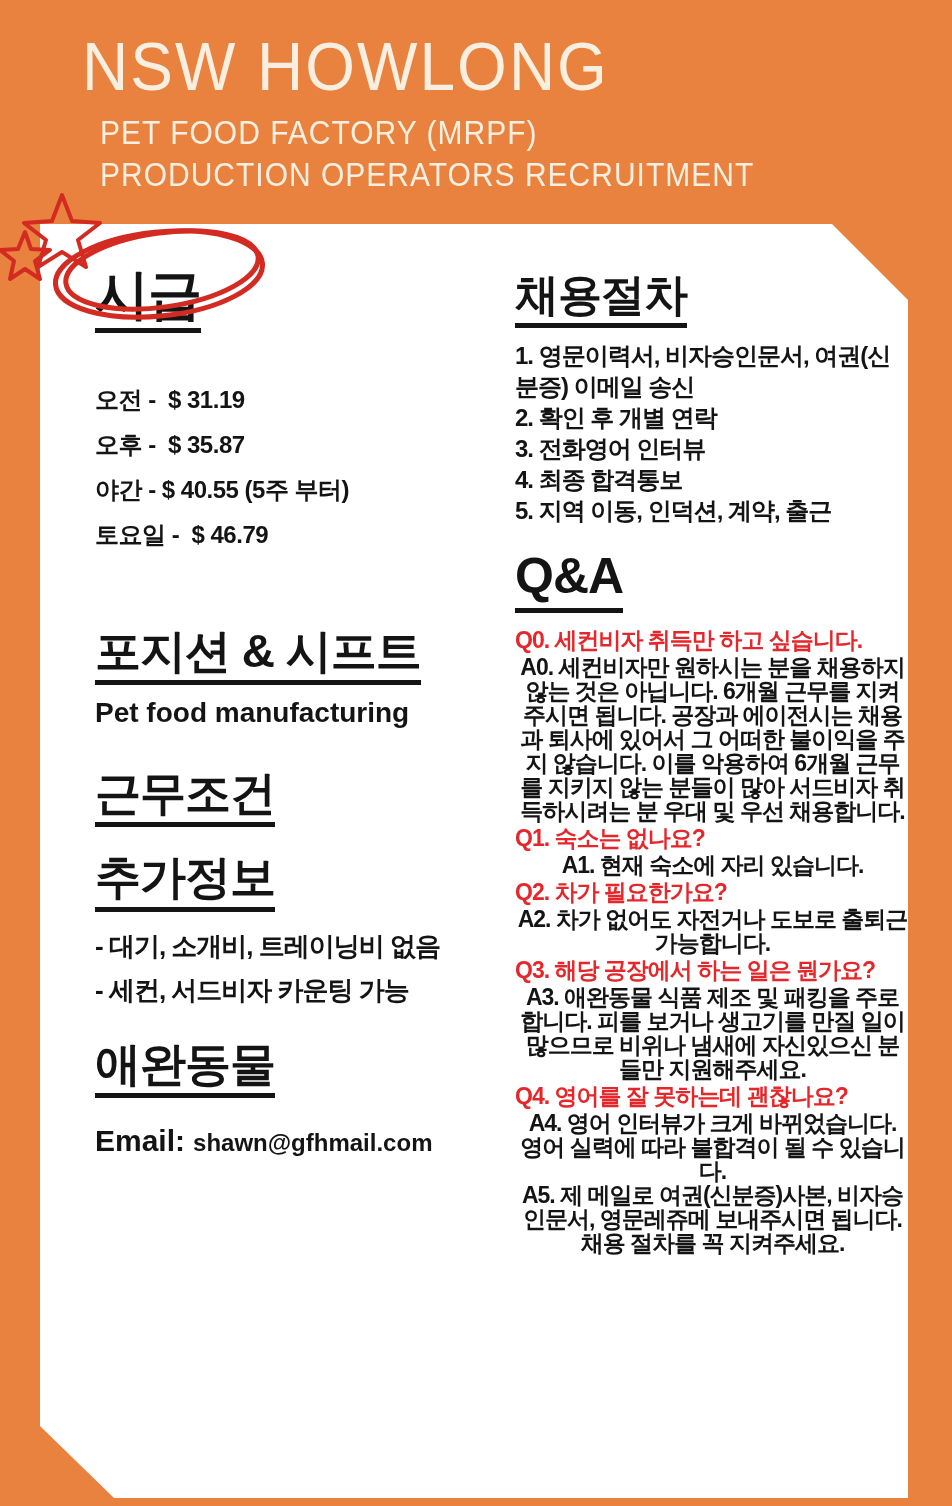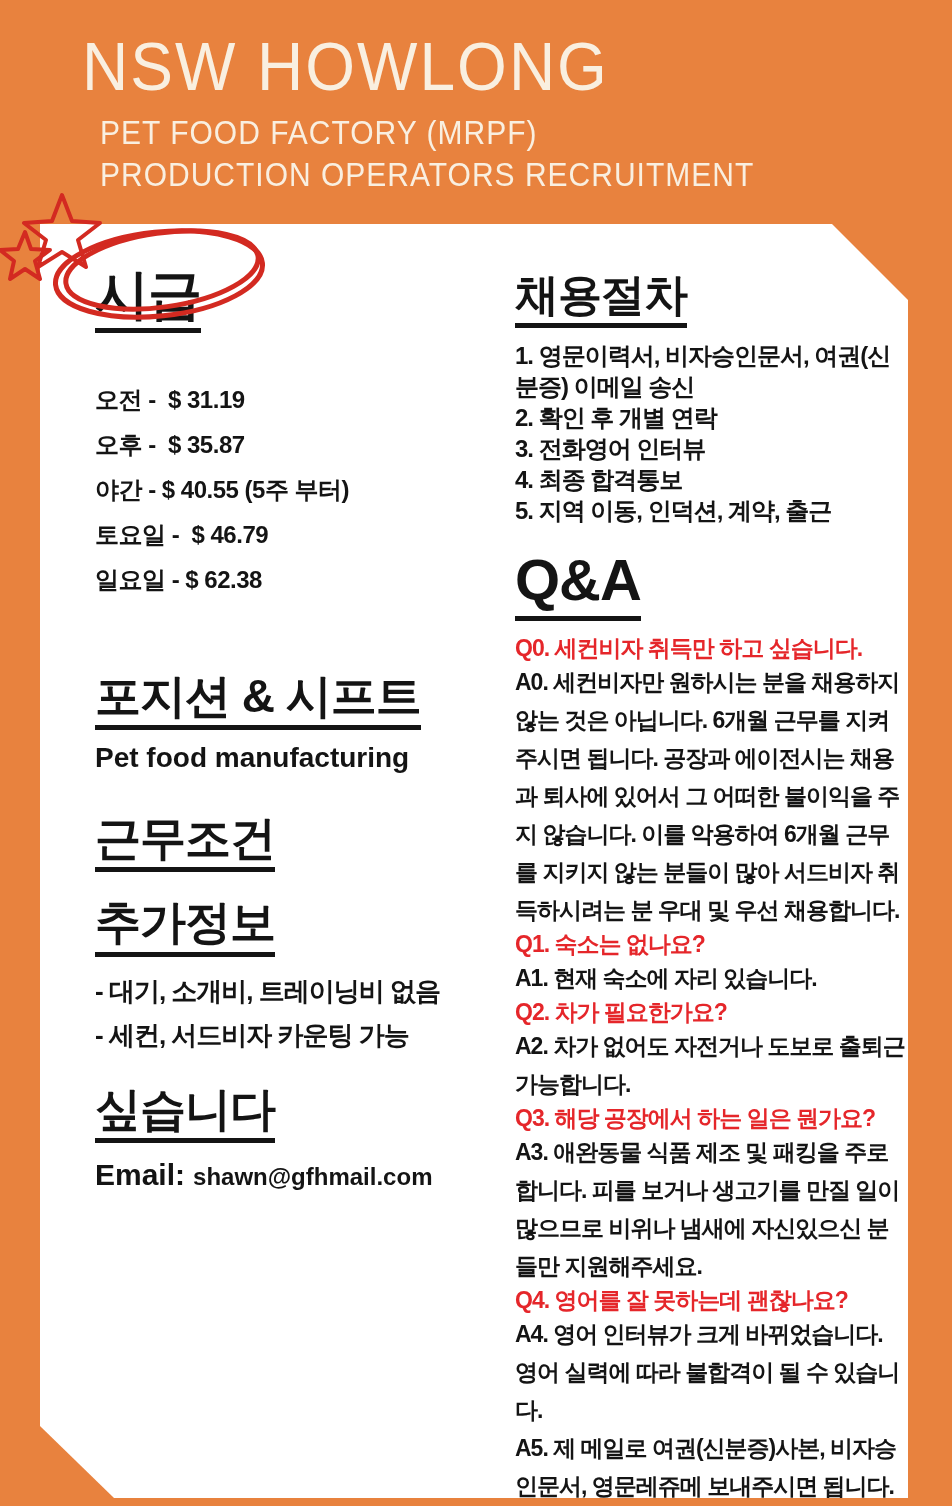--- a/index.html
+++ b/index.html
@@ -41,39 +41,39 @@
   .col-left{left:55px;width:400px;}
   .col-right{left:475px;width:395px;}
   
   .h-big{
     display:inline-block;font-weight:700;letter-spacing:-1px;
     border-bottom:5px solid var(--text-black);padding-bottom:5px;line-height:1.05;
   }
   .h-54{font-size:54px;}
   .h-46{font-size:46px;}
   .h-44{font-size:44px;}
-  .h-50{font-size:58px;text-align:center;}
+  .h-50{font-size:50px;text-align:center;}
   
   .wage-list{margin-top:44px;font-size:24px;font-weight:700;letter-spacing:-0.5px;}
   .wage-row{line-height:45px;white-space:pre-wrap;}
   .sec{display:block;}
   .pet-desc{margin-top:12px;font-size:28px;font-weight:700;}
   .cond-list,.extra-list{margin-top:12px;font-size:26px;font-weight:700;letter-spacing:-1px;}
   .cond-row,.extra-row{line-height:44px;}
   .red{color:var(--red-text);}
   .email-block{margin-top:14px;font-weight:700;}
-  .email-line1{font-size:24px;line-height:35px;}
+  .email-line1{font-size:24px;line-height:58px;}
   .email-label{font-size:30px;margin-right:8px;}
   .email-line2{font-size:24px;line-height:40px;}
   
   .step-list{margin-top:12px;font-size:24px;font-weight:700;letter-spacing:-1px;}
   .step-row{line-height:31px;}
   .qa-list{margin-top:12px;font-size:23px;font-weight:700;letter-spacing:-1px;}
   .qa-q{line-height:30px;color:var(--red-text);}
-  .qa-a{line-height:38px;}
+  .qa-a{line-height:24px;text-align:center;}
   
   .doodle{position:absolute;left:0;top:190px;width:300px;height:160px;pointer-events:none;}
   .doodle ellipse, .doodle polygon{fill:none;stroke:var(--doodle-red);}
   .doodle ellipse{stroke-width:5;}
   .doodle polygon{stroke-width:4;stroke-linejoin:round;}
   .mt42{margin-top:42px;}
   .mt70{margin-top:70px;}
   .mt40{margin-top:40px;}
   .mt26{margin-top:26px;}
   .mt28{margin-top:28px;}
@@ -95,42 +95,41 @@
 
   <div class="col col-left">
     <div class="sec mt42">
       <span class="h-big h-54">시급</span>
     </div>
     <div class="wage-list">
       <div class="wage-row">오전 -  $ 31.19</div>
       <div class="wage-row">오후 -  $ 35.87</div>
       <div class="wage-row">야간 - $ 40.55 (5주 부터)</div>
       <div class="wage-row">토요일 -  $ 46.79</div>
-      <div class="wage-row">일요일 - $ 62.38</div>
     </div>
 
     <div class="sec mt70">
       <span class="h-big h-46">포지션 &amp; 시프트</span>
       <div class="pet-desc">Pet food manufacturing</div>
     </div>
 
     <div class="sec mt40">
       <span class="h-big h-46">근무조건</span>
     </div>
 
     <div class="sec mt26">
       <span class="h-big h-46">추가정보</span>
       <div class="extra-list">
         <div class="extra-row">- 대기, 소개비, 트레이닝비 없음</div>
         <div class="extra-row">- 세컨, 서드비자 카운팅 가능</div>
       </div>
     </div>
 
     <div class="sec mt28">
-      <span class="h-big h-46">싶습니다</span>
+      <span class="h-big h-46">애완동물</span>
       <div class="email-block">
         <div class="email-line1">
           <span class="email-label">Email:</span><span>shawn@gfhmail.com</span>
         </div>
       </div>
     </div>
   </div>
 
   <div class="col col-right">
     <div class="sec mt48">

